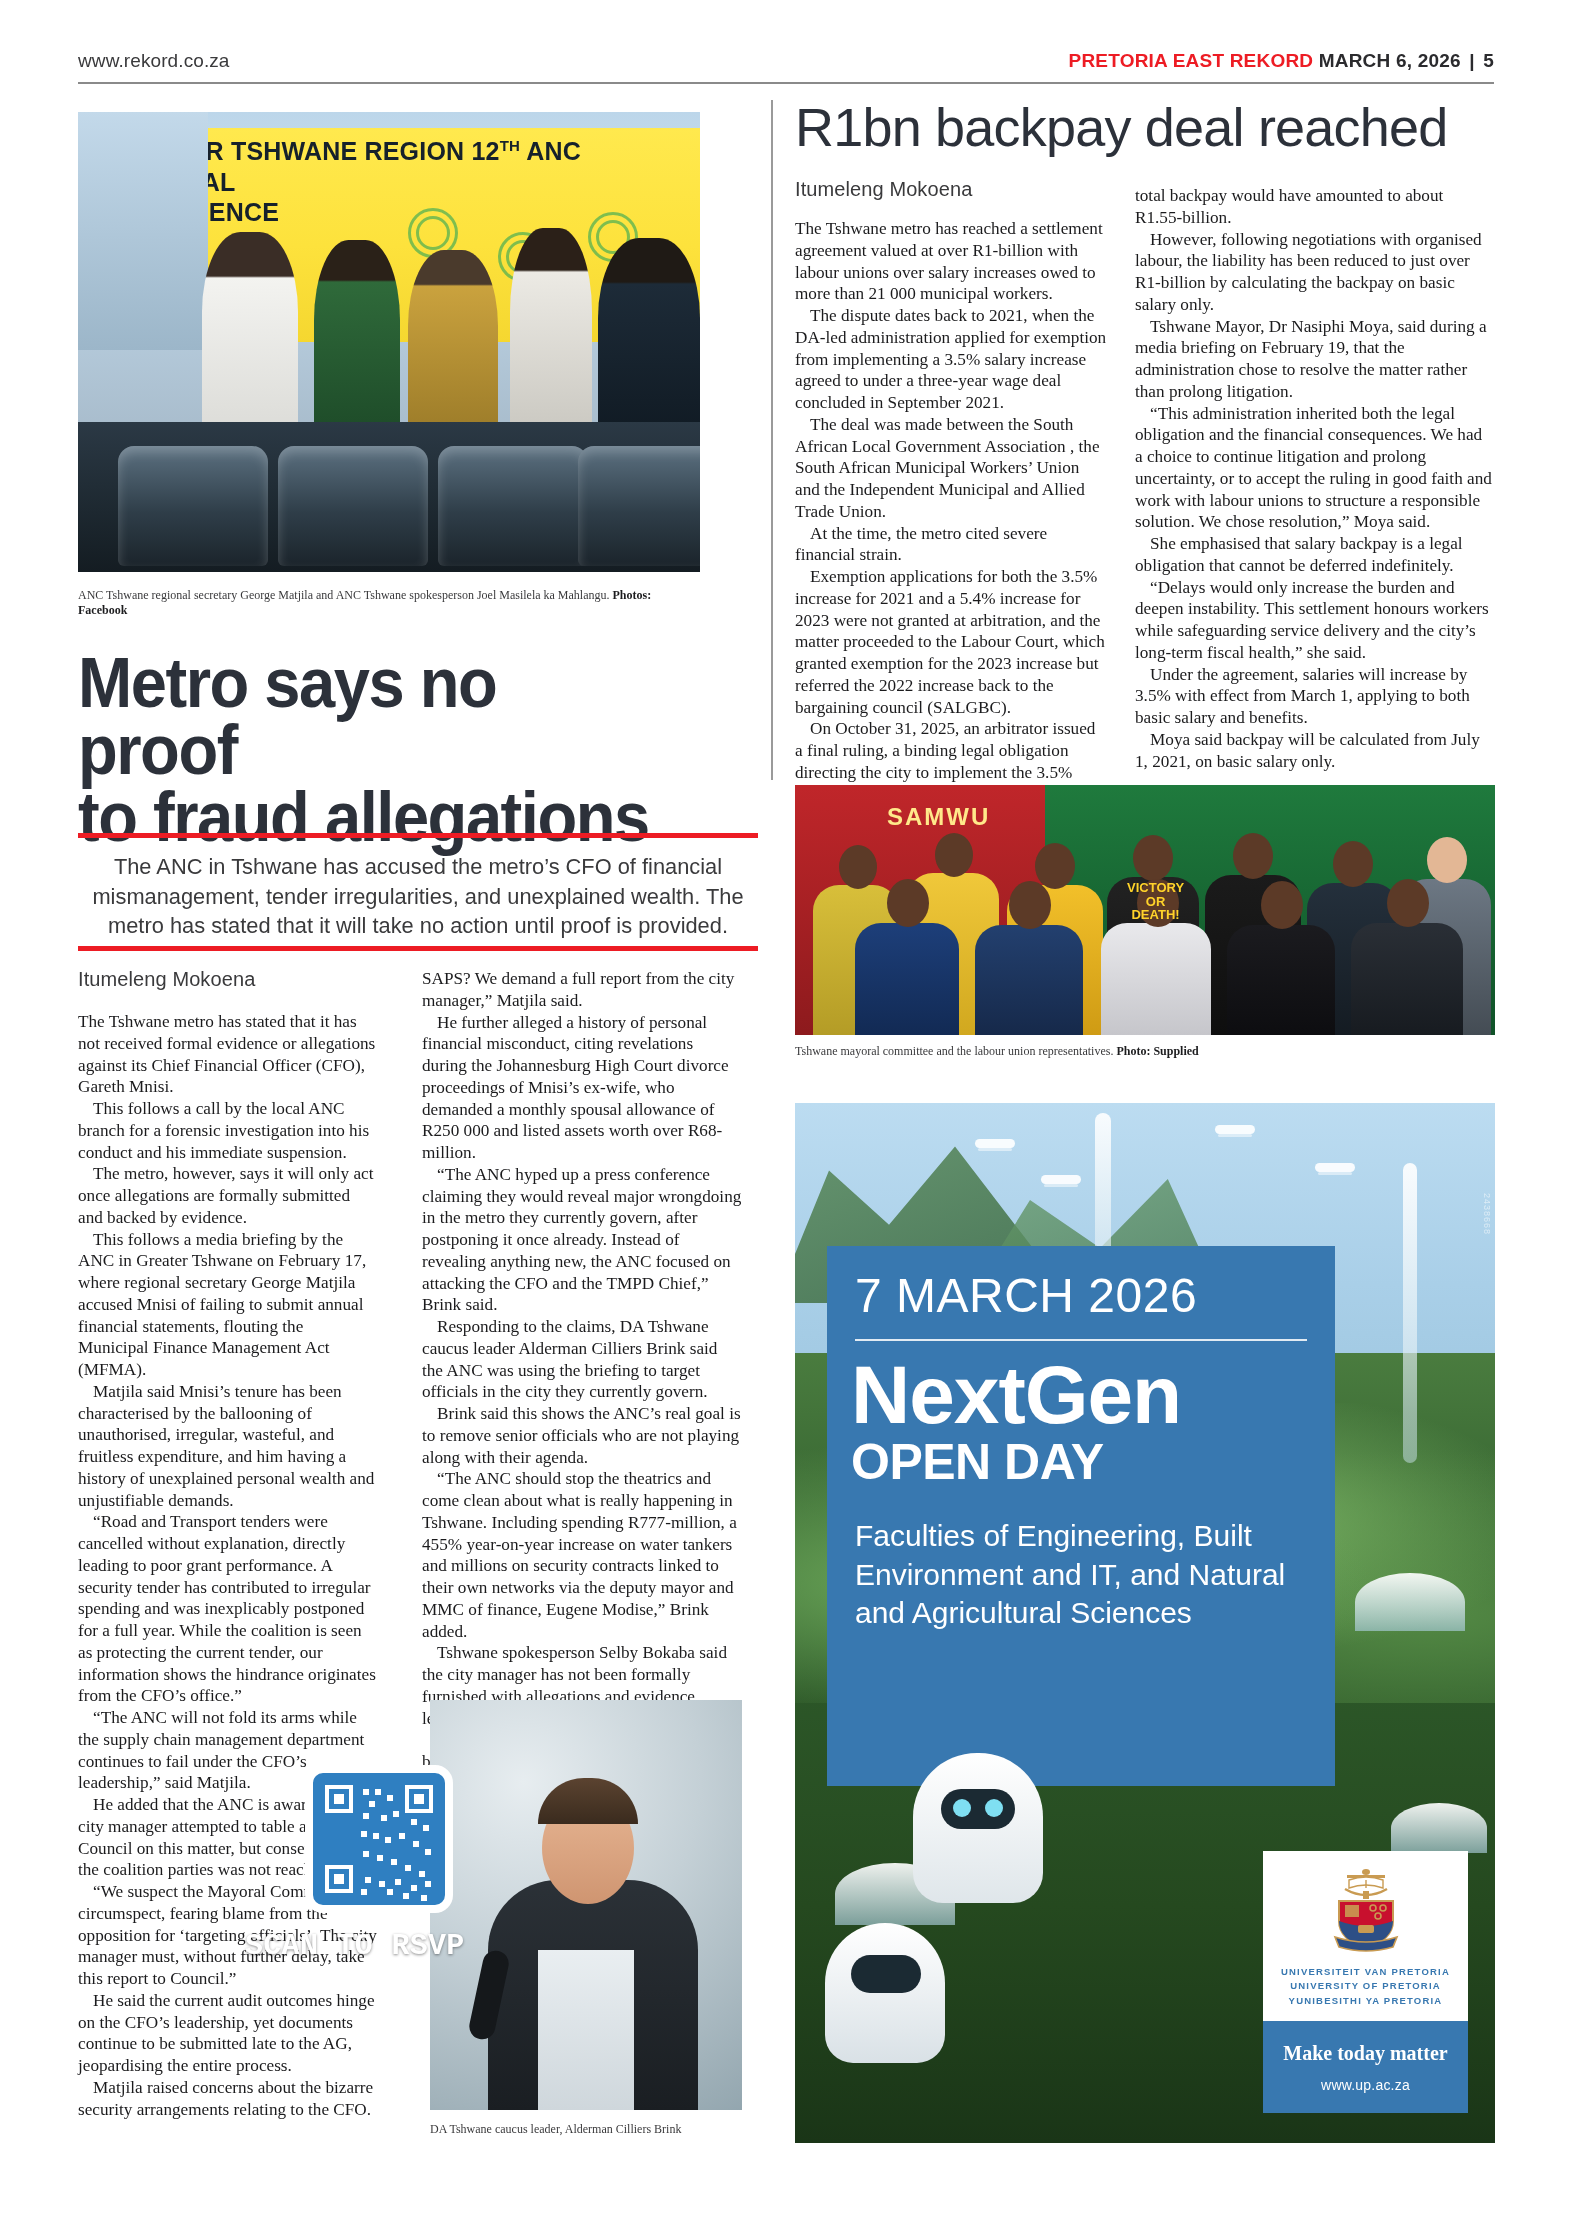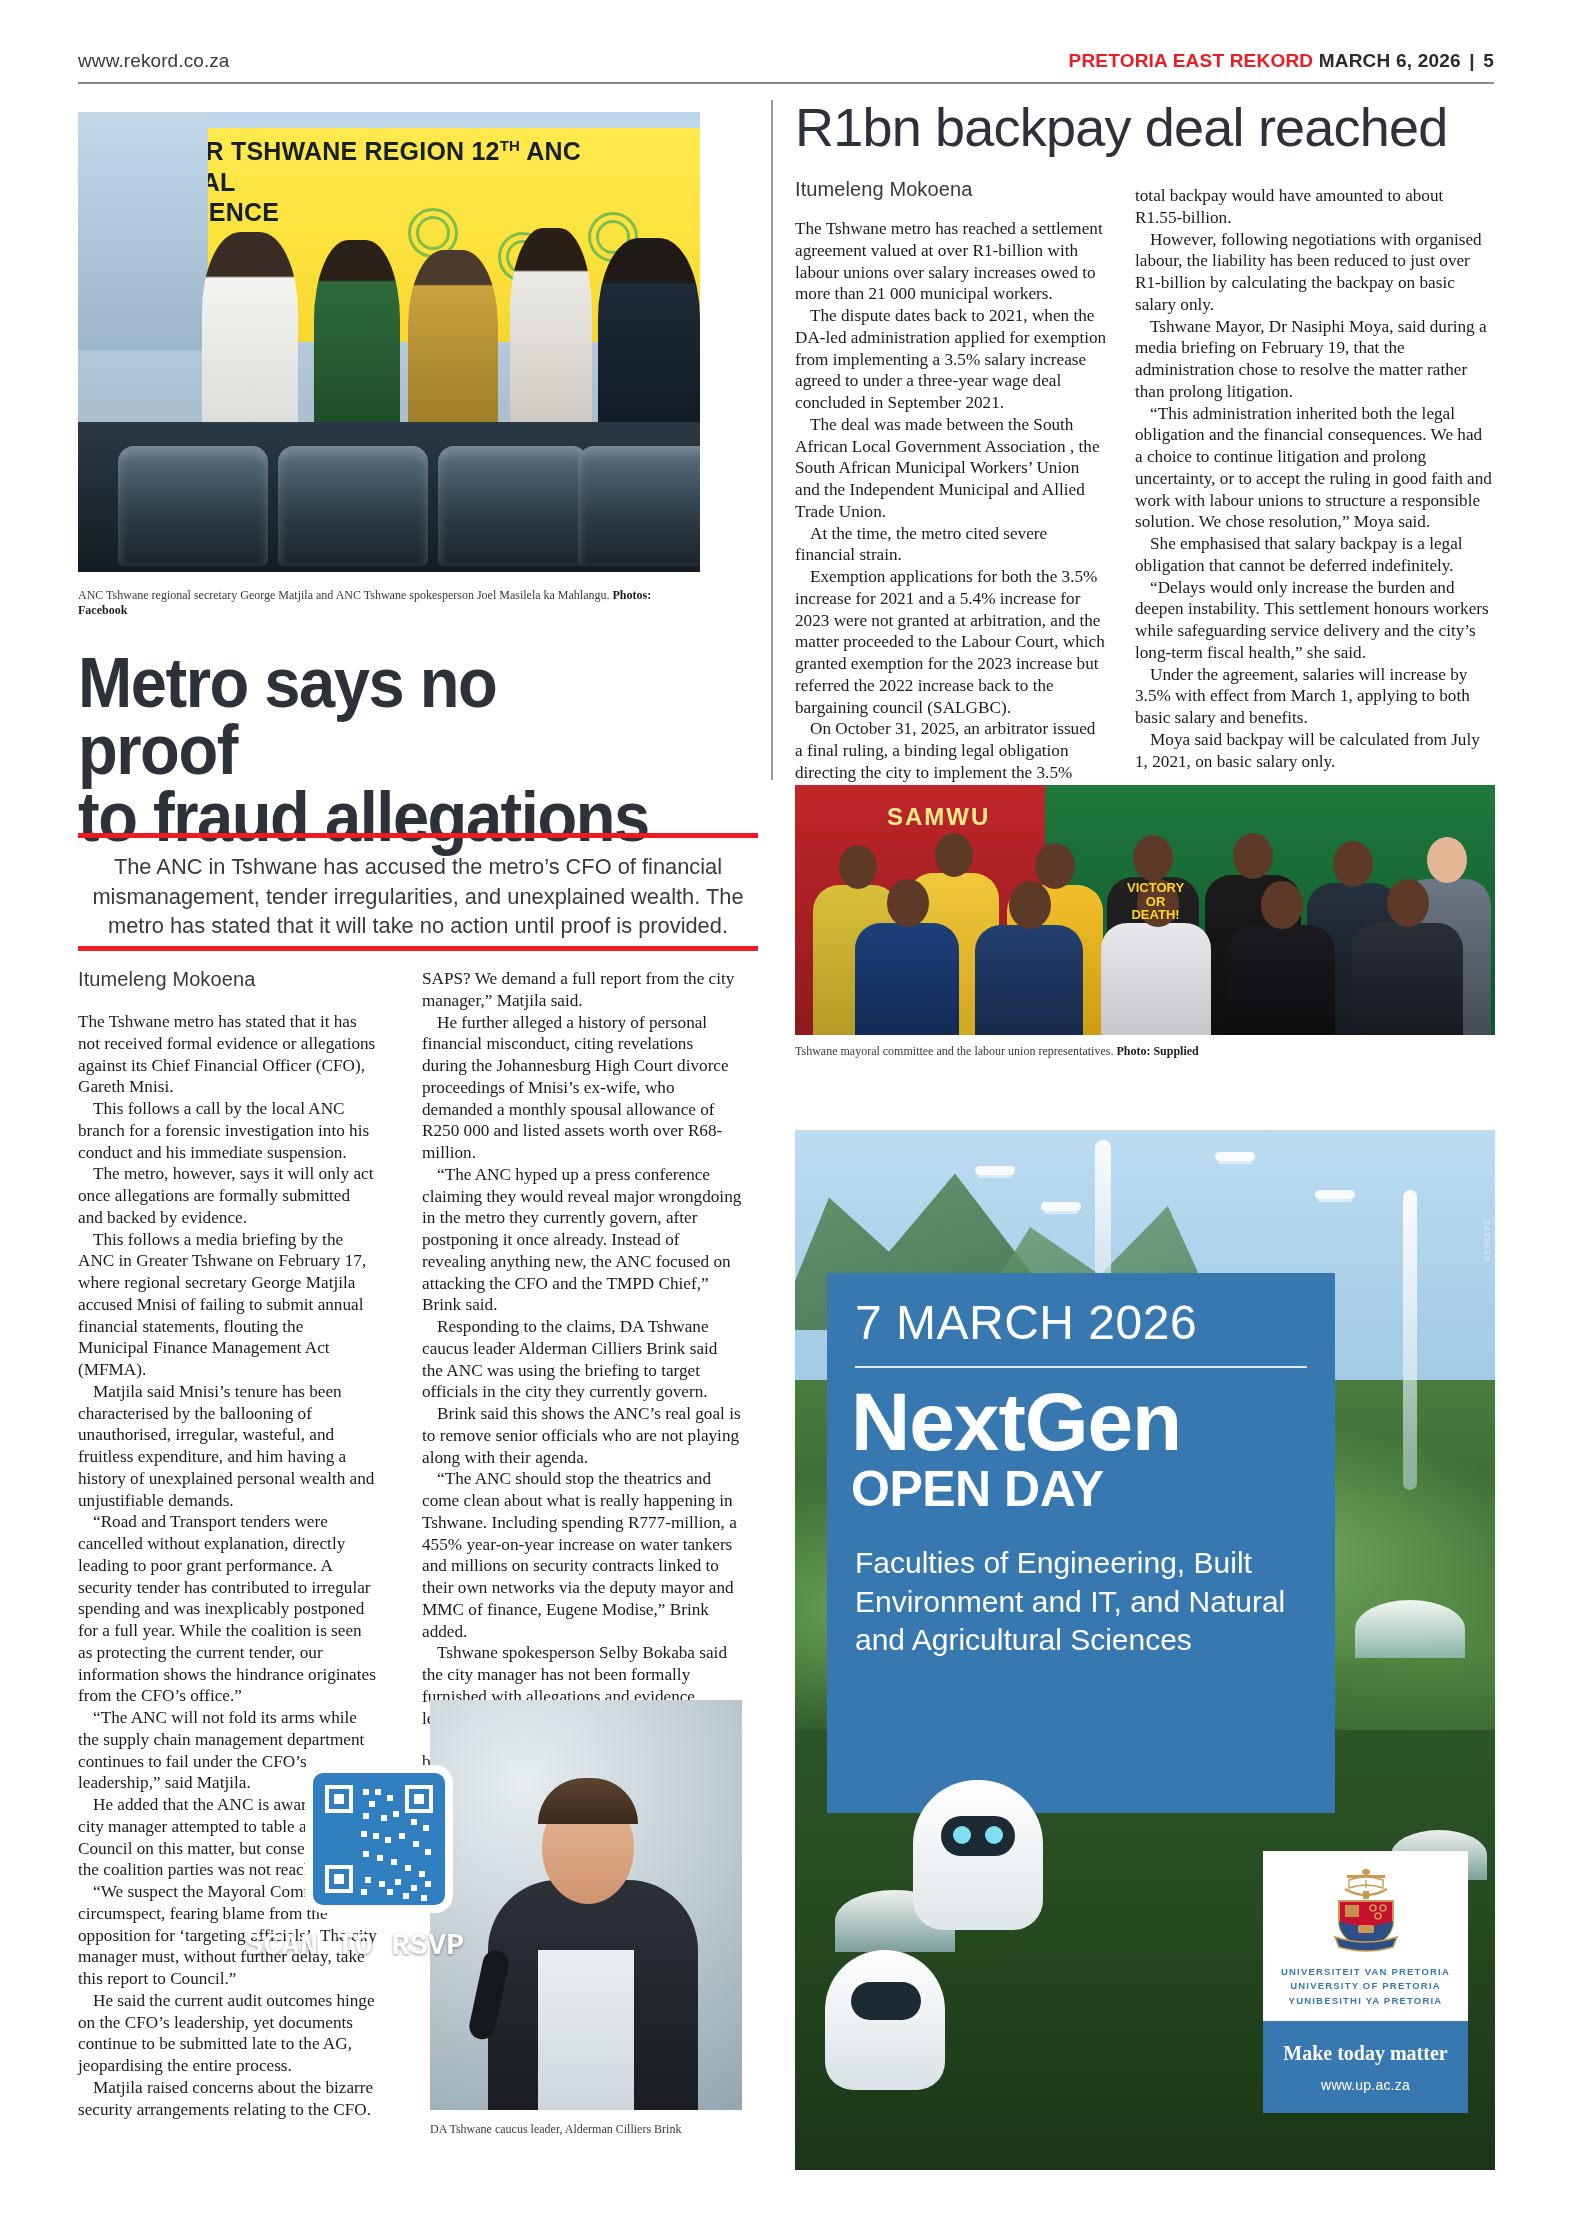--- a/index.html
+++ b/index.html
@@ -153,21 +153,20 @@
       background:linear-gradient(180deg,#e7b694,#cf9571);}
   .p3hair{position:absolute;left:108px;top:78px;width:100px;height:46px;border-radius:50px 50px 0 0;
       background:linear-gradient(180deg,#5b4330,#3a2b1e);}
   .p3mic{position:absolute;left:46px;bottom:70px;width:26px;height:90px;background:#15181b;border-radius:13px;transform:rotate(12deg);}
   .cap3{position:absolute;left:430px;top:2122px;width:312px;}
 
   
   .ad{
     position:absolute;left:795px;top:1103px;width:700px;height:1040px;overflow:hidden;
     background:#0f766e;
-    margin-top:27px;
   }
   .ad-sky{position:absolute;left:0;top:0;width:700px;height:330px;
     background:linear-gradient(180deg,#bcdcf1 0%,#a9cfe8 55%,#9dc6df 100%);}
   .ad-mount{position:absolute;left:-20px;top:30px;width:300px;height:170px;
     background:linear-gradient(160deg,#5f8f63,#3e6b46);clip-path:polygon(0 100%,18% 22%,38% 54%,60% 8%,100% 100%);opacity:.9;}
   .ad-mount2{position:absolute;left:170px;top:52px;width:260px;height:150px;
     background:linear-gradient(160deg,#6fa273,#44764c);clip-path:polygon(0 100%,25% 30%,52% 62%,78% 16%,100% 100%);opacity:.8;}
   .ad-green{position:absolute;left:0;top:250px;width:700px;height:790px;
     background:linear-gradient(180deg,#4a7c3f 0%,#2f5d2c 30%,#25491f 70%,#1a3517 100%);}
   .ad-hills{position:absolute;left:0;top:300px;width:700px;height:300px;

